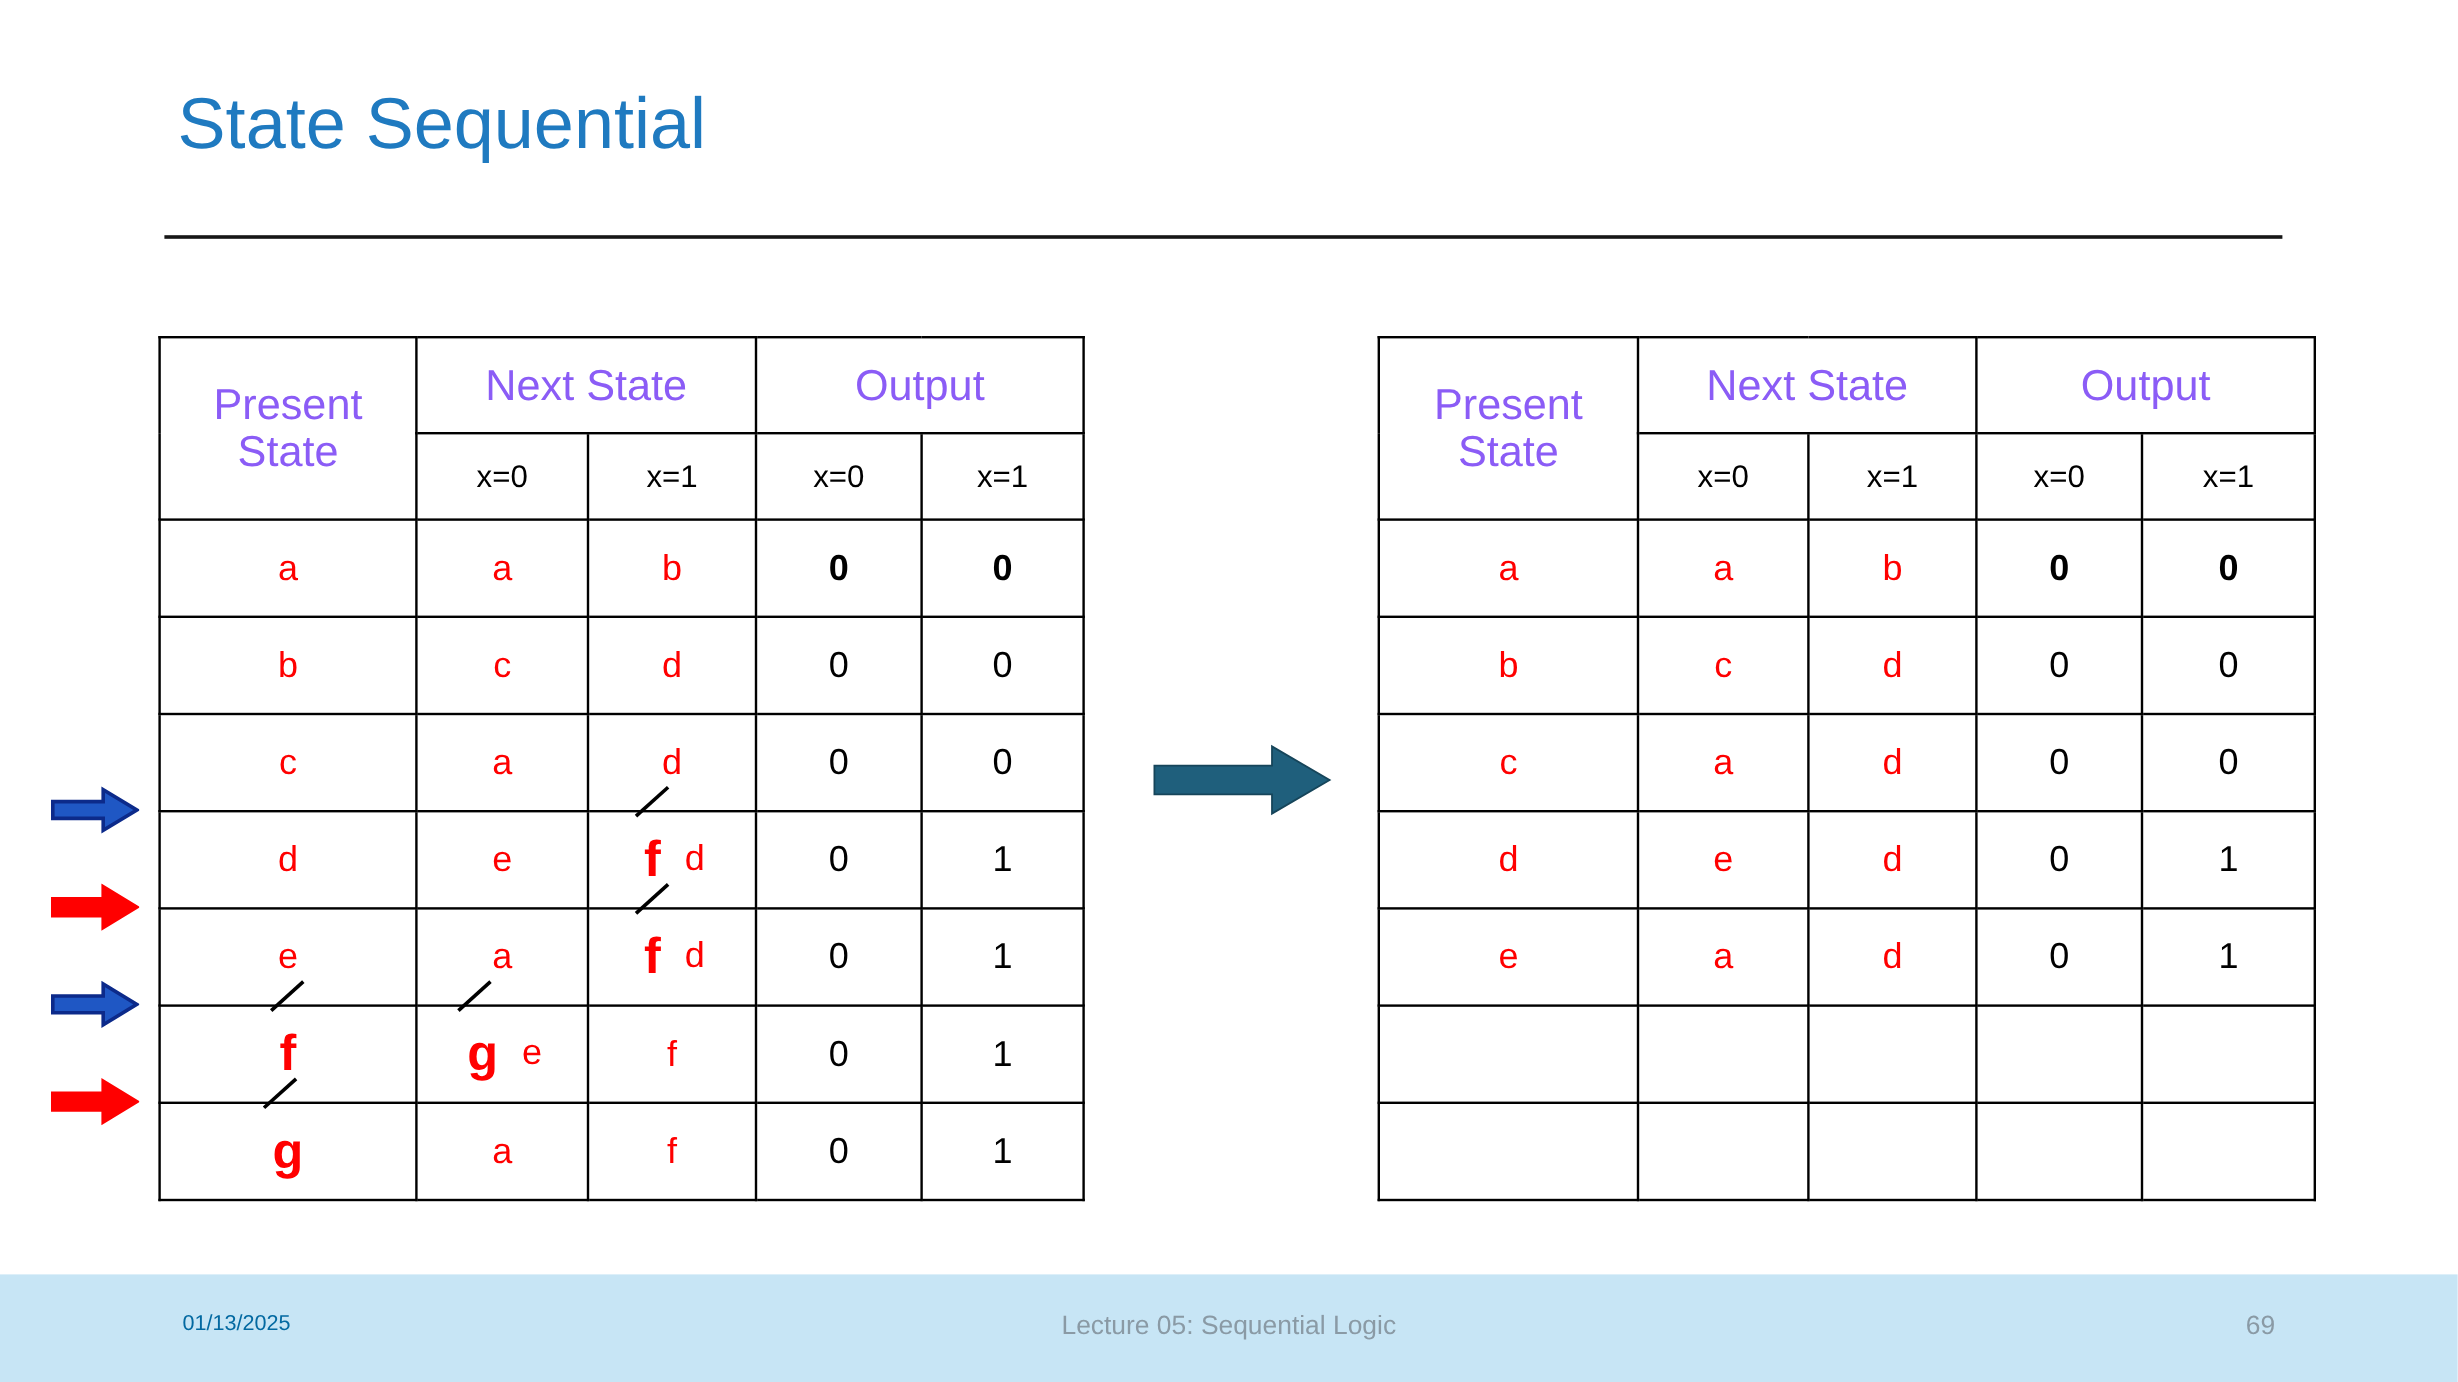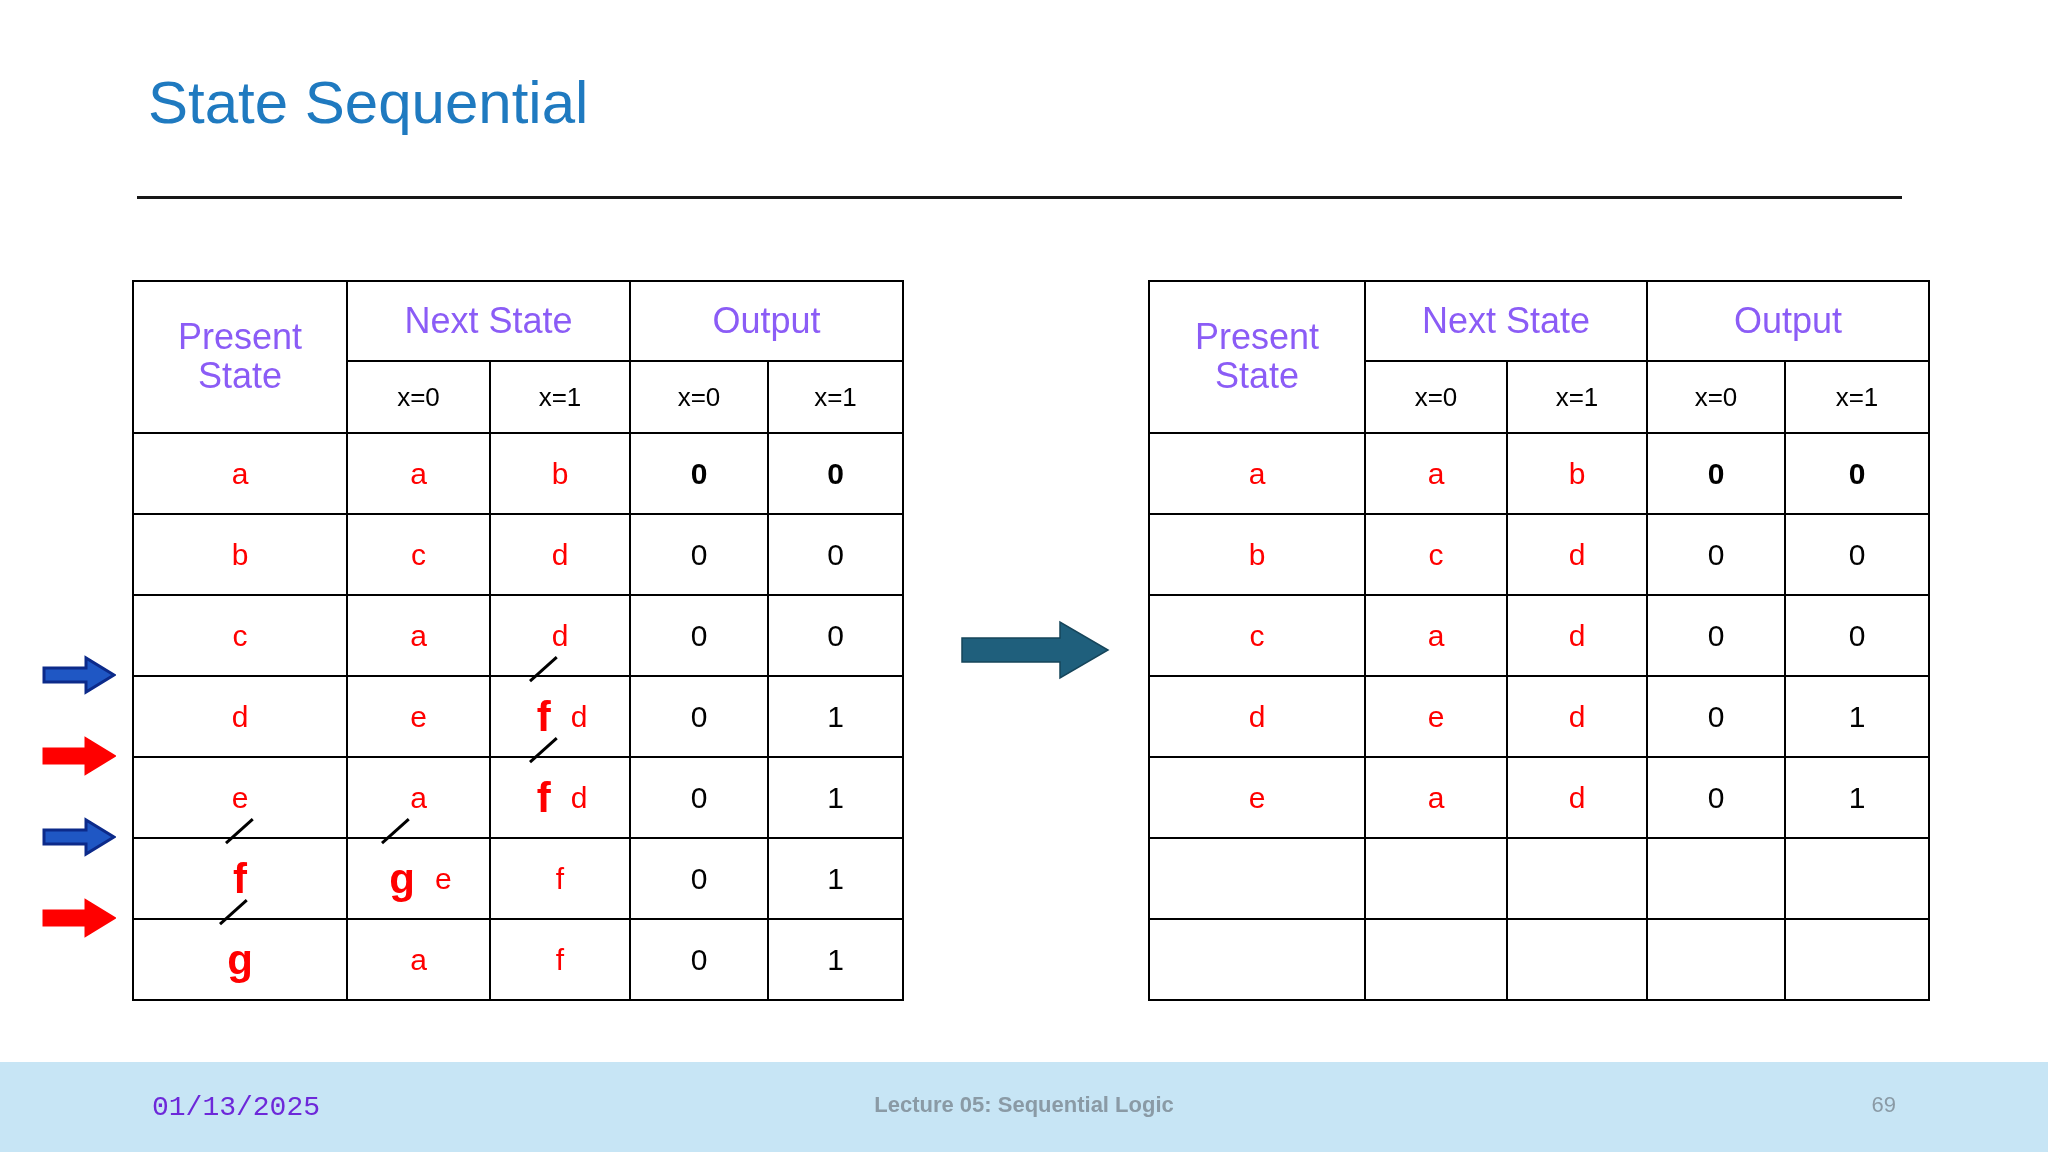--- a/index.html
+++ b/index.html
@@ -114,25 +114,25 @@
   #center-arrow svg{display:block;width:150px;height:64px;}
 
   
   #footer{
     position:absolute;left:0;bottom:0;
     width:2048px;height:90px;
     background:#C7E5F5;
   }
   #footer-date{
     position:absolute;left:152px;top:30px;
-    font-size:28px;color:#6d28d9;font-family:Liberation Mono, monospace;
+    font-size:18px;color:#0369a1;
   }
   #footer-center{
     position:absolute;left:0;top:30px;width:2048px;
-    text-align:center;font-size:22px;color:#8A9AA5;font-weight:bold;
+    text-align:center;font-size:22px;color:#8A9AA5;
   }
   #footer-page{
     position:absolute;right:152px;top:30px;
     font-size:22px;color:#8A9AA5;text-align:right;
   }
 </style>
 </head>
 <body>
 
 <div id="slide-title">State Sequential</div>

